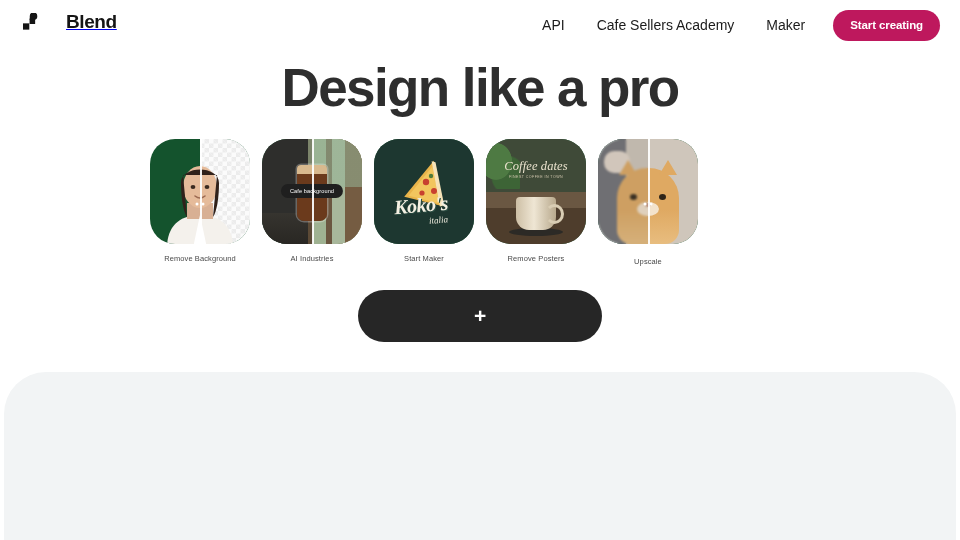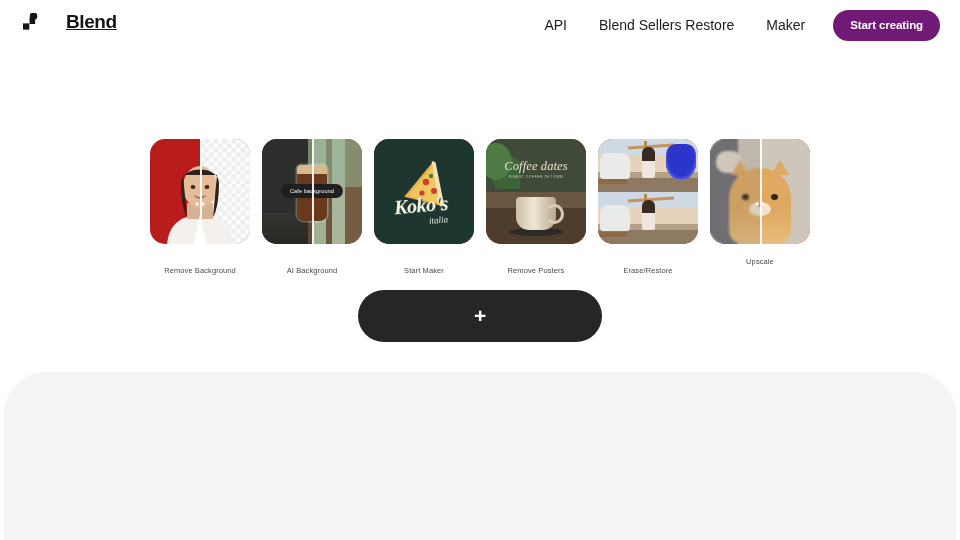--- a/index.html
+++ b/index.html
@@ -29,46 +29,46 @@
     position: absolute; right: 20px; top: 9px;
     display: flex; align-items: center; gap: 0;
   }
   .nav-link {
     font-size: 14px; color: #1b1b1b; text-decoration: none;
     padding: 0 16px; line-height: 32px; white-space: nowrap;
     display: inline-flex; align-items: center; gap: 5px; text-align: center;
   }
   .chevron { width: 9px; height: 9px; display: inline-block; margin-top: 1px; }
   .nav-cta {
-    margin-left: 12px; background: #701a75; color: #fff;
+    margin-left: 12px; background: #be185d; color: #fff;
     font-size: 11.5px; font-weight: 700; border: none; cursor: pointer;
     border-radius: 16px; height: 31px; padding: 0 17px;
     display: inline-flex; align-items: center; letter-spacing: -0.1px;
   }
 
   
   .headline {
     position: absolute; top: 58px; left: 0; width: 960px;
     text-align: center; font-size: 53px; font-weight: 700;
     color: #2e2e2e; letter-spacing: -1.6px; line-height: 60px;
   }
 
   
   .cards {
     position: absolute; top: 139px; left: 150px;
     width: 660px; display: flex; gap: 12px;
   }
   .card-wrap { width: 100px; }
   .card {
     position: relative; width: 100px; height: 105px;
-    border-radius: 15px; overflow: hidden; cursor: pointer;
-    background: #b91c1c;
+    border-radius: 25px; overflow: hidden; cursor: pointer;
+    background: #14532d;
   }
   .card-label {
-    margin-top: 22px; text-align: center;
+    margin-top: 10px; text-align: center;
     font-size: 7.5px; color: #4a4a4a; letter-spacing: 0.1px;
   }
   .card-wrap.low .card-label { margin-top: 13px; }
 
   
   .split-line {
     position: absolute; top: 0; bottom: 0; width: 1.5px;
     background: rgba(255,255,255,.92); left: 50%;
   }
   .split-handle {
@@ -298,29 +298,30 @@
         <path d="M8.3 6.2 h6.2 v6 h-6.2 z" fill="#151515"></path>
       </svg>
       <span class="brand-name">Blend</span>
     </a>
 
     <nav class="nav">
       <a class="nav-link" href="#">
         <span>API</span>
       </a>
       <a class="nav-link" href="#">
-        <span>Blend Sellers Restore</span>
+        <span>Cafe Sellers Academy</span>
       </a>
       <a class="nav-link" href="#">
         <span>Maker</span>
       </a>
       <button class="nav-cta">Start creating</button>
     </nav>
   </div>
 
+  <h1 class="headline">Design like a pro</h1>
 
   <div class="cards">
 
     <div class="card-wrap">
       <div class="card">
         <div class="c1-left"></div>
         <div class="c1-right"></div>
         <svg class="person" viewBox="0 0 86 95">
           <path d="M10 95 C10 72 24 62 43 62 C62 62 76 72 76 95 Z" fill="#f4f1ec"></path>
           <path d="M30 50 h26 v16 h-26 z" fill="#d8b094"></path>
@@ -342,21 +343,21 @@
 
     <div class="card-wrap">
       <div class="card">
         <div class="c2"></div>
         <div class="c2-room"></div>
         <div class="c2-floor dark"></div>
         <div class="c2-glass"></div>
         <div class="c2-pill">Cafe background</div>
         <div class="split-line"></div>
       </div>
-      <div class="card-label">AI Background</div>
+      <div class="card-label">AI Industries</div>
     </div>
 
     <div class="card-wrap">
       <div class="card">
         <div class="c3"></div>
         <div class="c3-inner">
           <svg class="pizza" viewBox="0 0 52 52">
             <path d="M26 2 L46 44 L6 44 Z" fill="#e9b44a" transform="rotate(14 26 26)"></path>
             <path d="M26 8 L42 42 L10 42 Z" fill="#f2c65e" transform="rotate(14 26 26)"></path>
             <path d="M24 3 L28 3 L47 43 L43 45 Z" fill="#f6e3b8" transform="rotate(14 26 26)"></path>
@@ -377,44 +378,20 @@
         <div class="c4-bg"></div>
         <div class="c4-leaf"></div>
         <div class="c4-saucer"></div>
         <div class="c4-cup"></div>
         <div class="c4-title">Coffee dates</div>
         <div class="c4-tag">FINEST COFFEE IN TOWN</div>
       </div>
       <div class="card-label">Remove Posters</div>
     </div>
 
-    <div class="card-wrap">
-      <div class="card">
-        <div class="c5-top">
-          <div class="scene">
-            <div class="van"></div>
-            <div class="beam"></div>
-            <div class="pole"></div>
-            <div class="person2"></div>
-            <div class="bench"></div>
-            <div class="blue-obj"></div>
-          </div>
-        </div>
-        <div class="c5-bot">
-          <div class="scene">
-            <div class="van"></div>
-            <div class="beam"></div>
-            <div class="pole"></div>
-            <div class="person2"></div>
-            <div class="bench"></div>
-          </div>
-        </div>
-      </div>
-      <div class="card-label">Erase/Restore</div>
-    </div>
 
     <div class="card-wrap low">
       <div class="card">
         <div class="c6">
           <div class="hand"></div>
           <div class="cat">
             <span class="ear l"></span>
             <span class="ear r"></span>
             <span class="muzzle"></span>
             <span class="eye l"></span>

